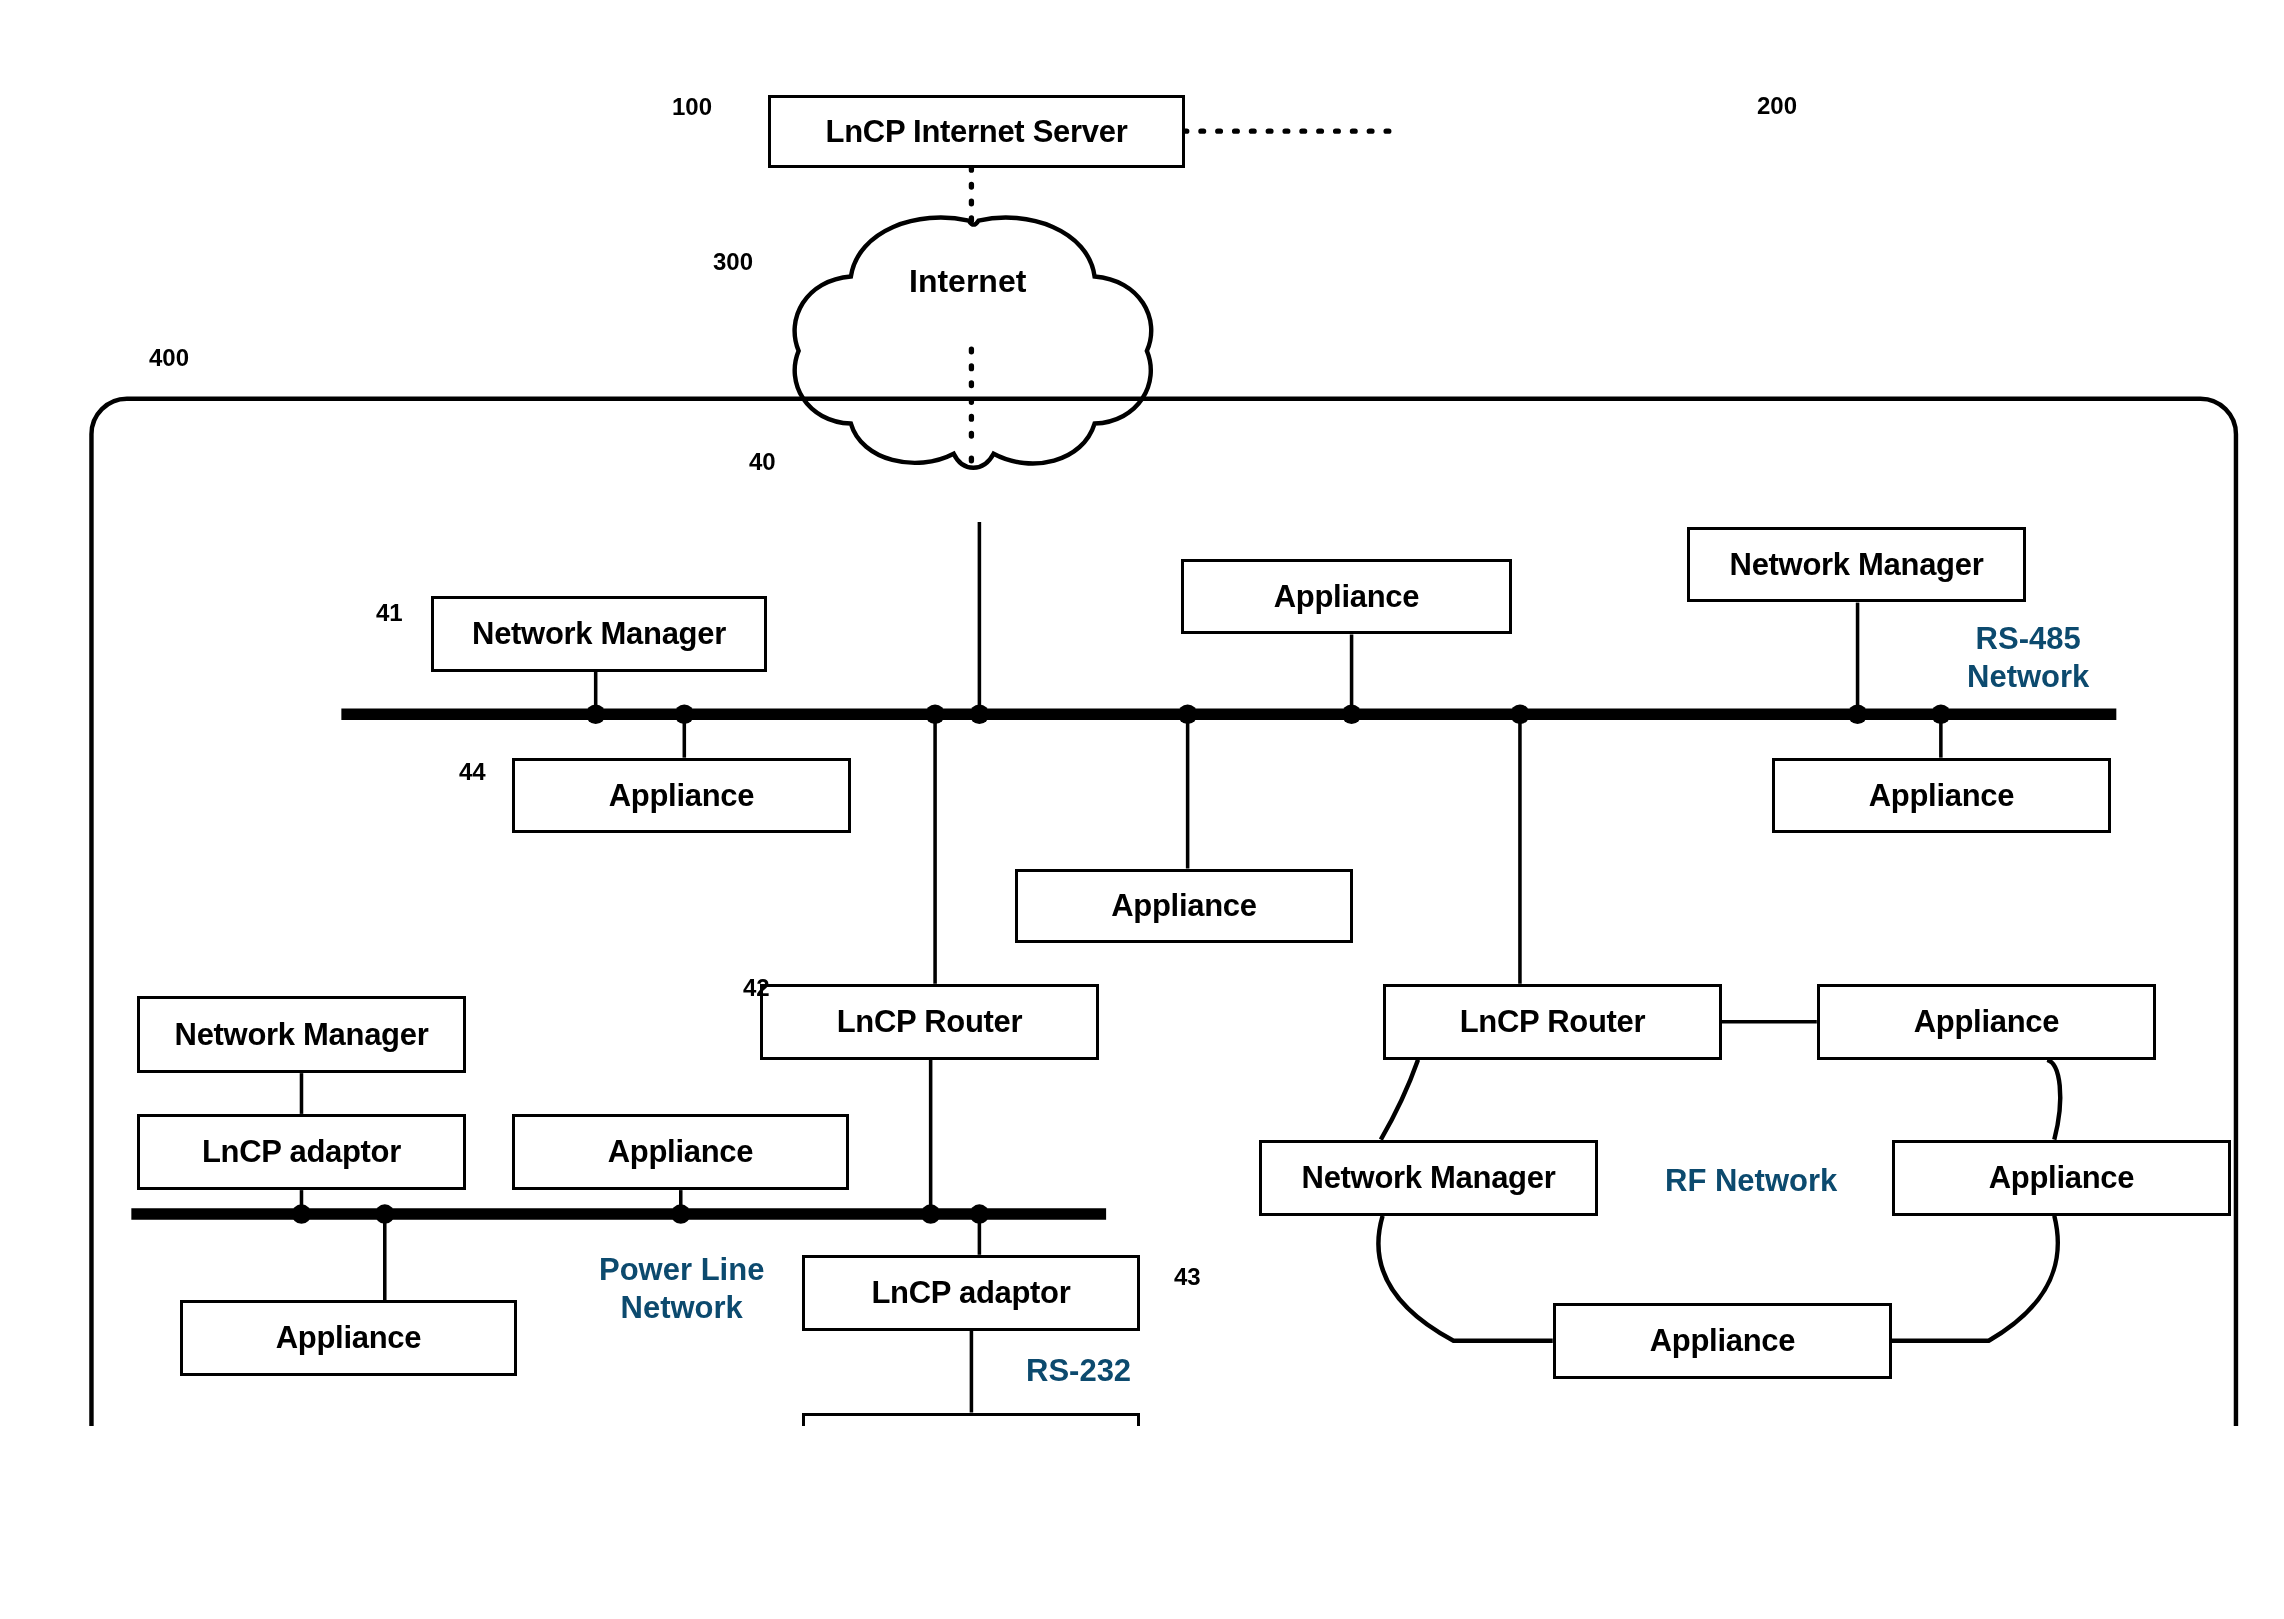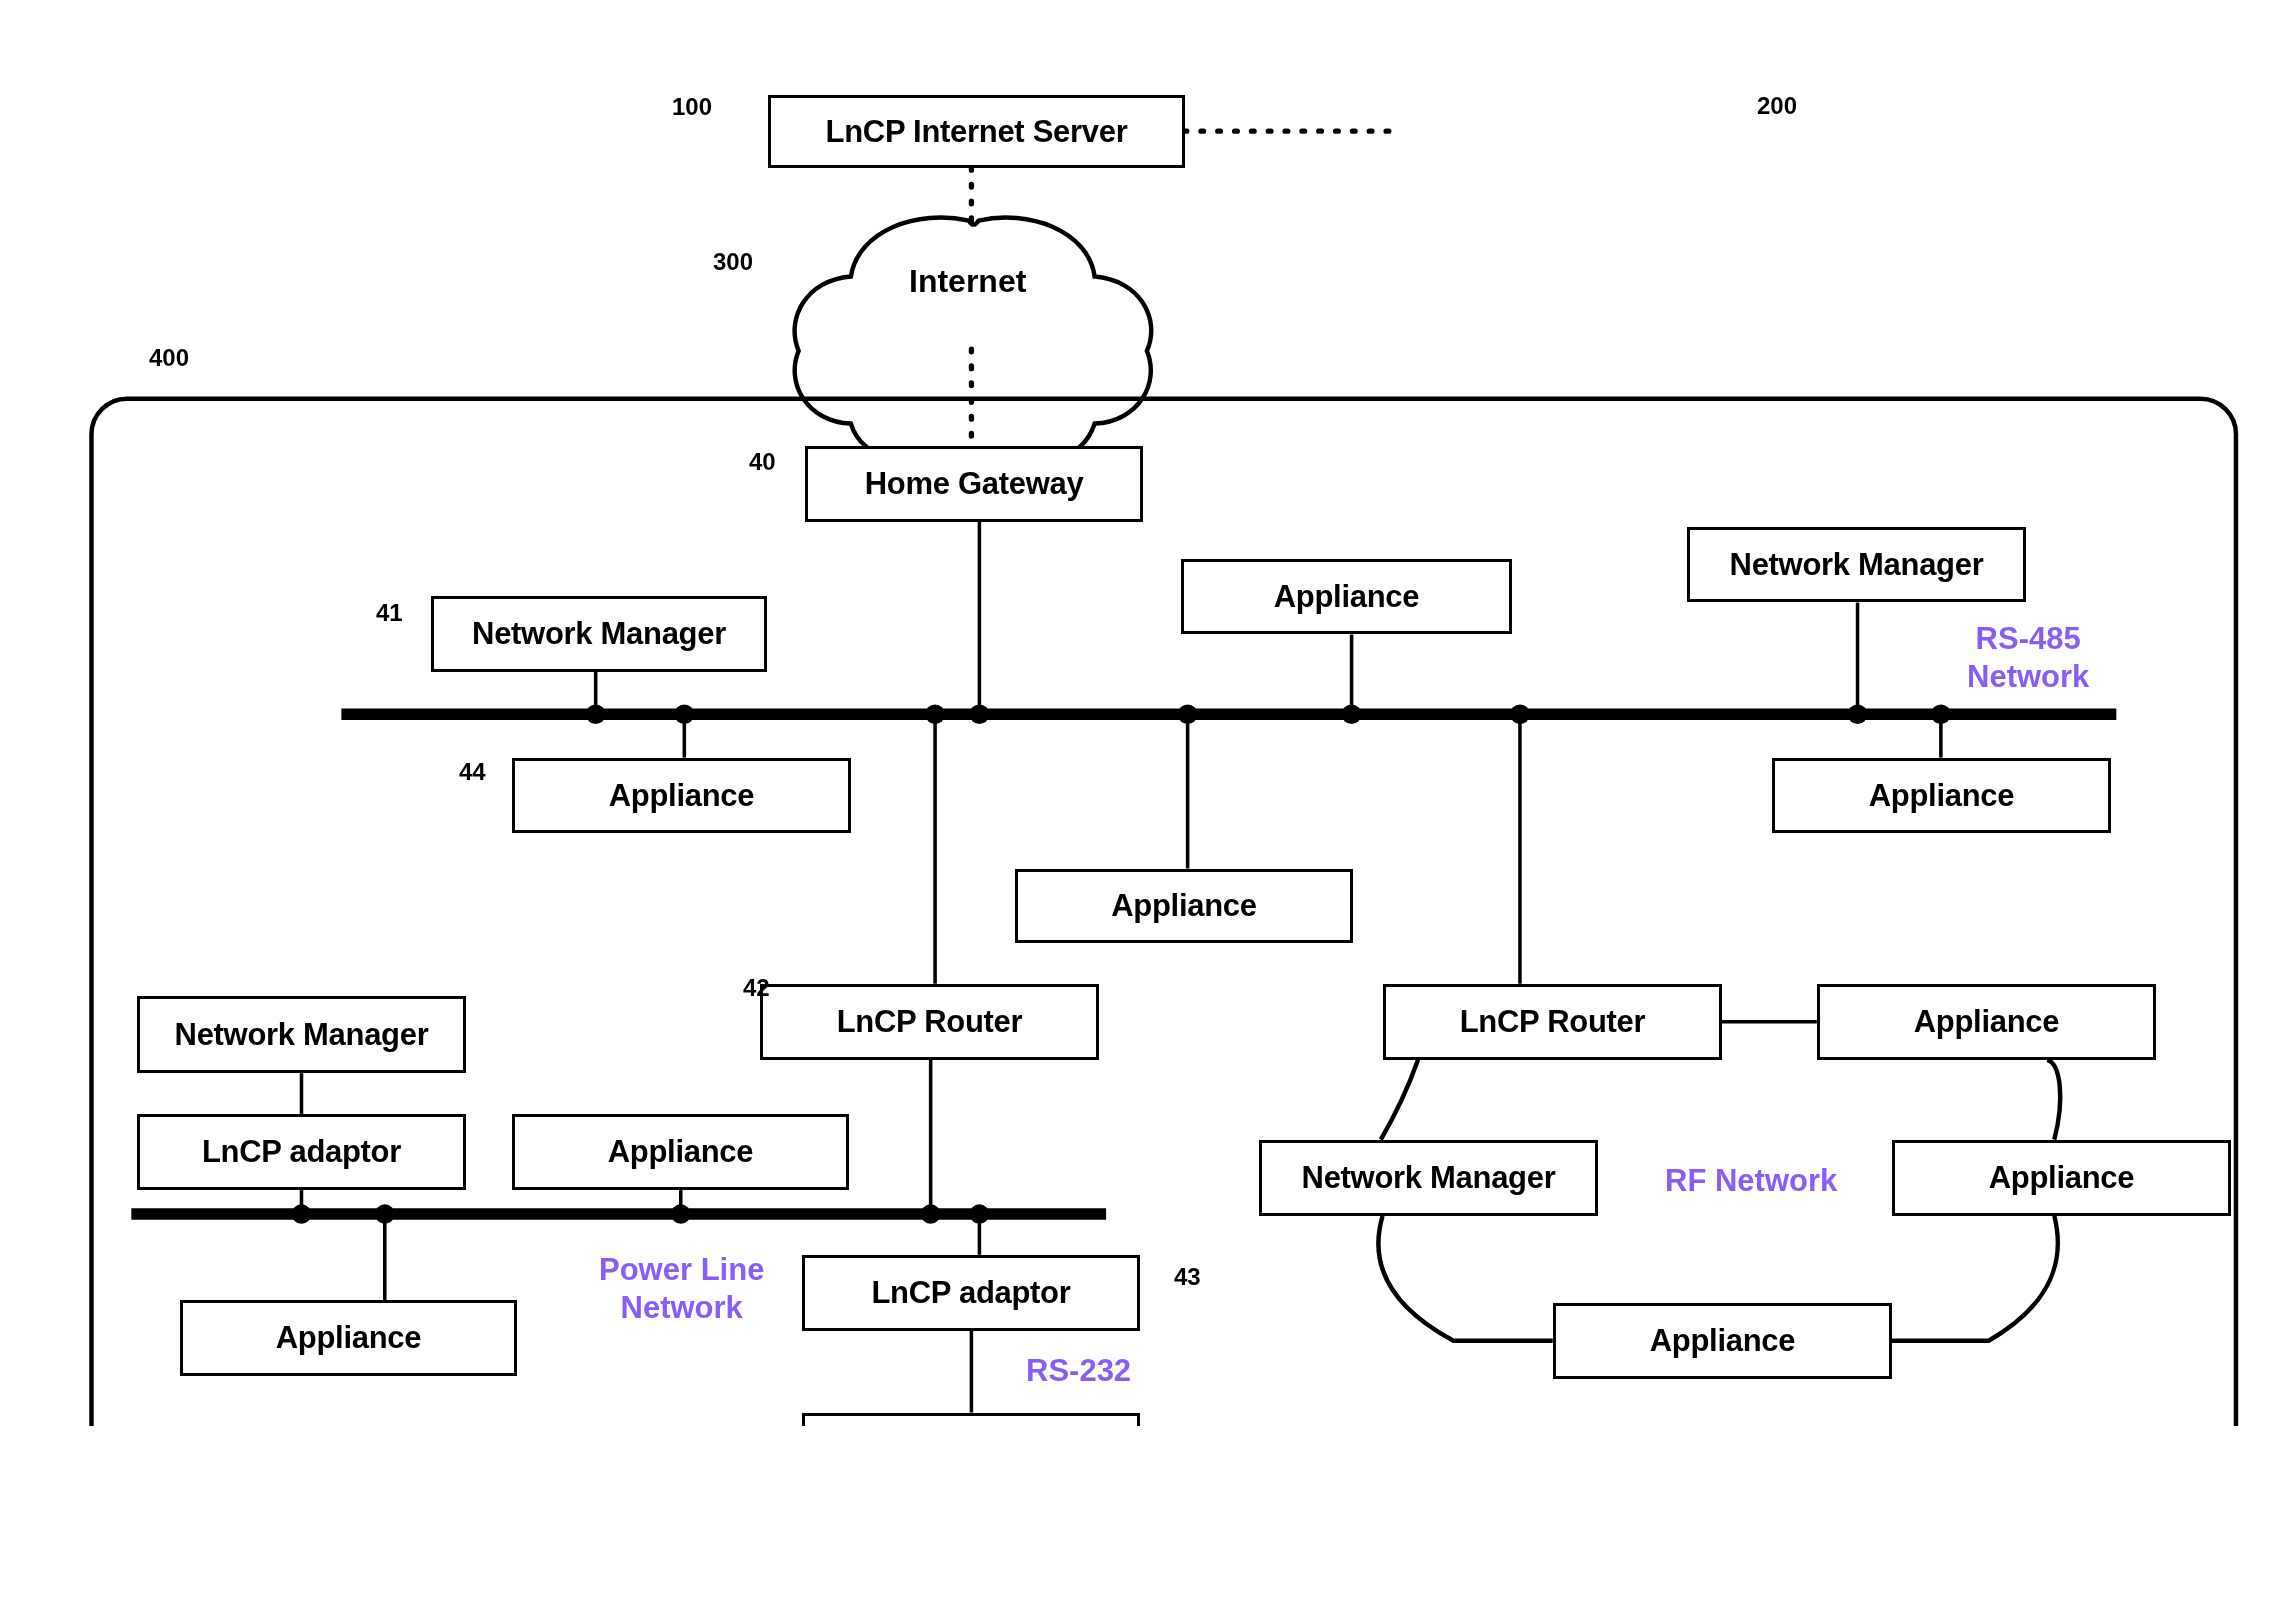--- a/index.html
+++ b/index.html
@@ -50,21 +50,21 @@
     font-size: 24px;
     color: #000000;
     z-index: 6;
     white-space: nowrap;
   }
   .netlabel {
     position: absolute;
     font-family: "Liberation Sans", sans-serif;
     font-weight: bold;
     font-size: 31px;
-    color: #8b5cf6;
+    color: #0c4a6e;
     z-index: 6;
     white-space: nowrap;
     text-align: center;
     line-height: 1.22;
   }
   .cloudtext {
     position: absolute;
     font-family: "Liberation Sans", sans-serif;
     font-weight: bold;
     font-size: 32px;
@@ -154,23 +154,20 @@
       <path d="M 2318 1286 C 2330 1240 2325 1200 2310 1196" stroke-width="5"></path>
 
     </g>
   </svg>
 
   <div class="node" style="left:768px; top:95px; width:417px; height:73px;">
     <span>LnCP Internet Server</span>
   </div>
 
 
-  <div class="node" style="left:805px; top:446px; width:338px; height:76px;">
-    <span>Home Gateway</span>
-  </div>
 
   <div class="node" style="left:431px; top:596px; width:336px; height:76px;">
     <span>Network Manager</span>
   </div>
 
   <div class="node" style="left:512px; top:758px; width:339px; height:75px;">
     <span>Appliance</span>
   </div>
 
   <div class="node" style="left:1181px; top:559px; width:331px; height:75px;">

